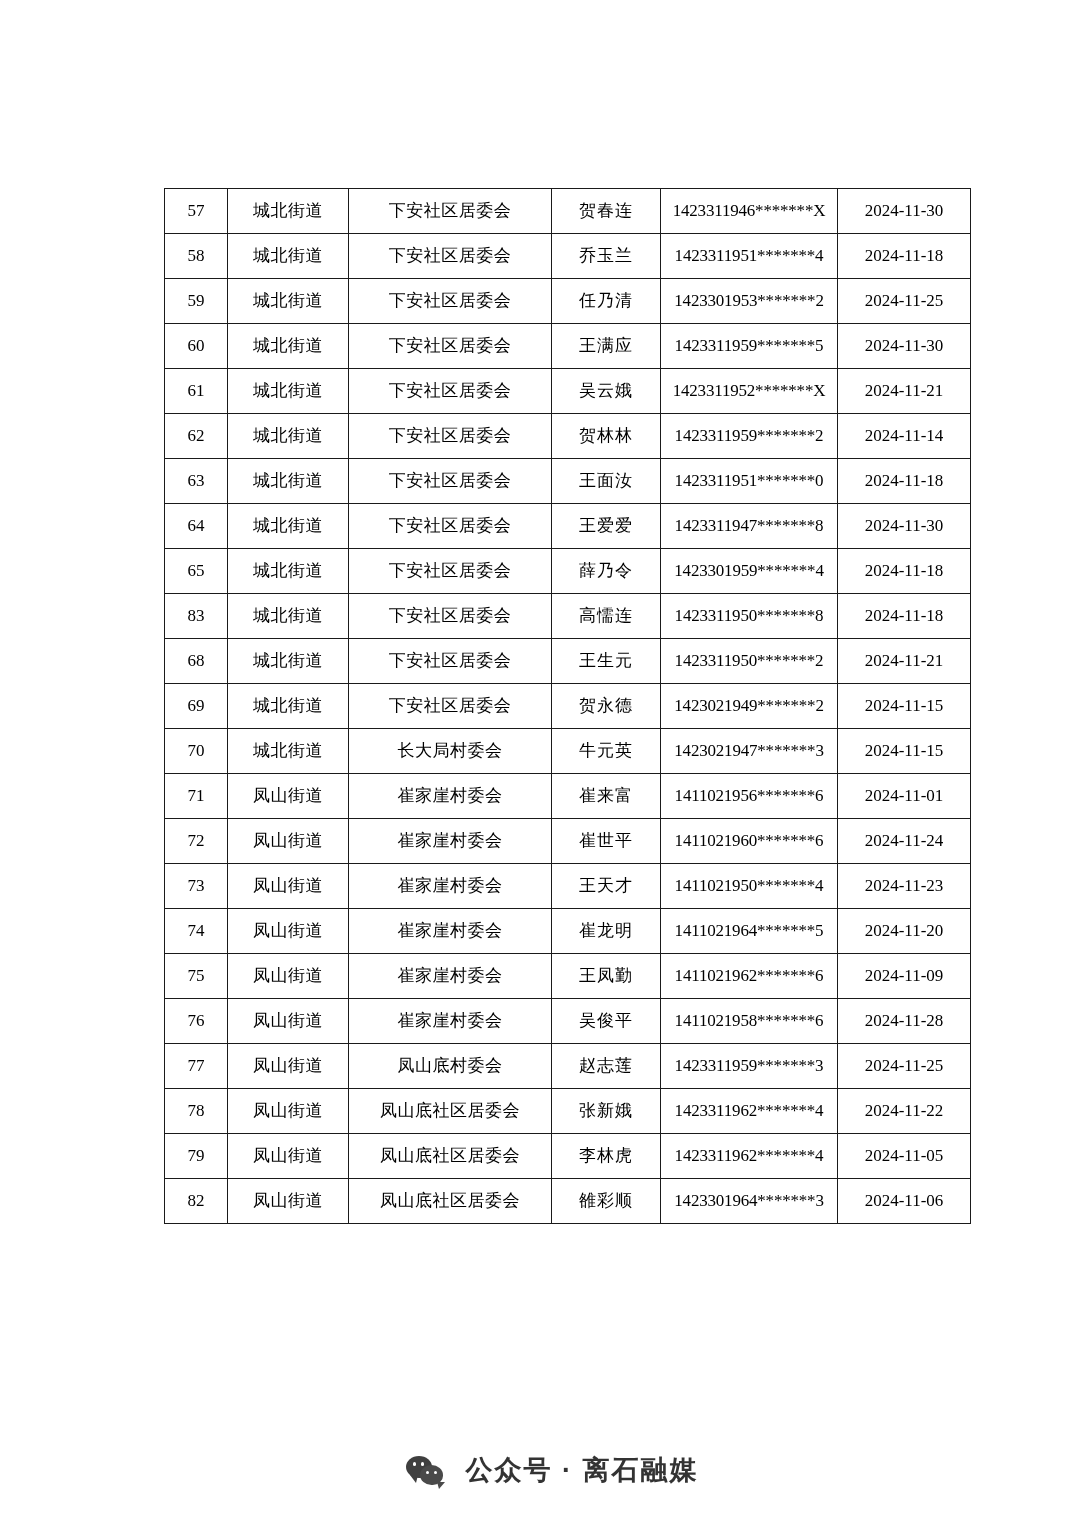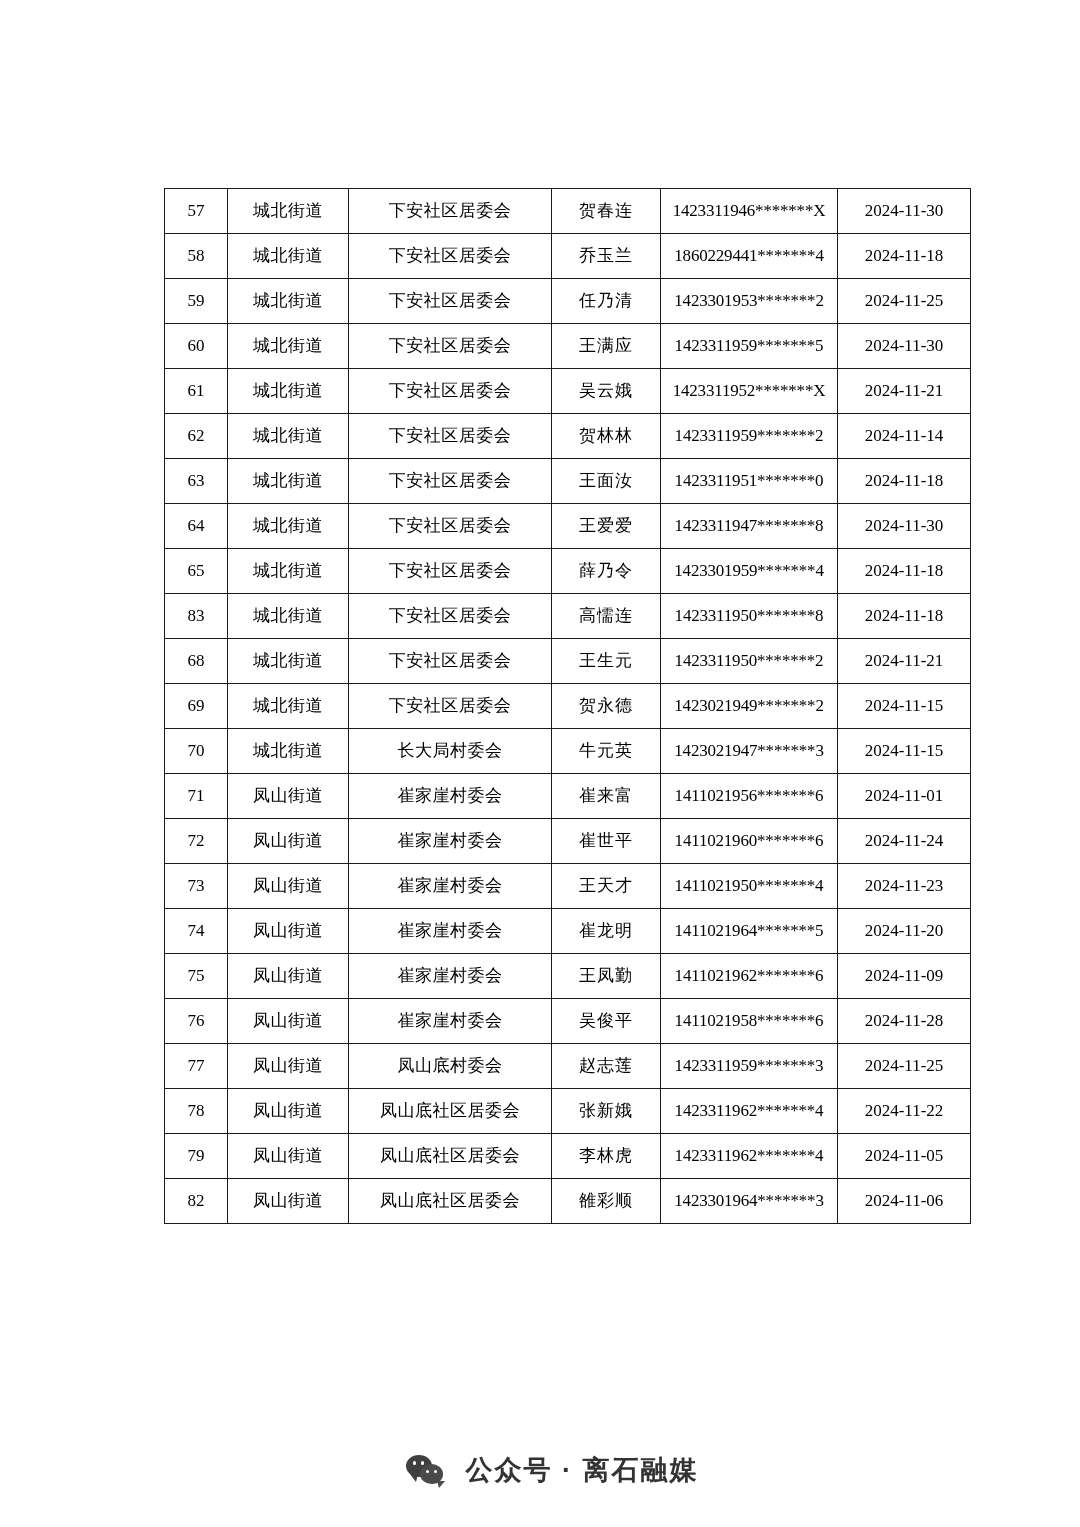--- a/index.html
+++ b/index.html
@@ -53,21 +53,21 @@
 
   .footer {
     position: absolute;
     left: 0;
     top: 1452px;
     width: 1080px;
     text-align: center;
   }
   .wechat-line {
     display: inline-flex;
-    align-items: center;
+    align-items: flex-end;
     gap: 20px;
     color: #2b2b2b;
   }
   .wechat-logo {
     display: inline-block;
     width: 40px;
     height: 34px;
     position: relative;
   }
   .wechat-logo .b1,
@@ -134,21 +134,21 @@
             <td class="c-org">下安社区居委会</td>
             <td class="c-name">贺春连</td>
             <td class="c-id">1423311946*******X</td>
             <td class="c-date">2024-11-30</td>
           </tr>
           <tr>
             <td class="c-idx">58</td>
             <td class="c-street">城北街道</td>
             <td class="c-org">下安社区居委会</td>
             <td class="c-name">乔玉兰</td>
-            <td class="c-id">1860229441*******4</td>
+            <td class="c-id">1423311951*******4</td>
             <td class="c-date">2024-11-18</td>
           </tr>
           <tr>
             <td class="c-idx">59</td>
             <td class="c-street">城北街道</td>
             <td class="c-org">下安社区居委会</td>
             <td class="c-name">任乃清</td>
             <td class="c-id">1423301953*******2</td>
             <td class="c-date">2024-11-25</td>
           </tr>

